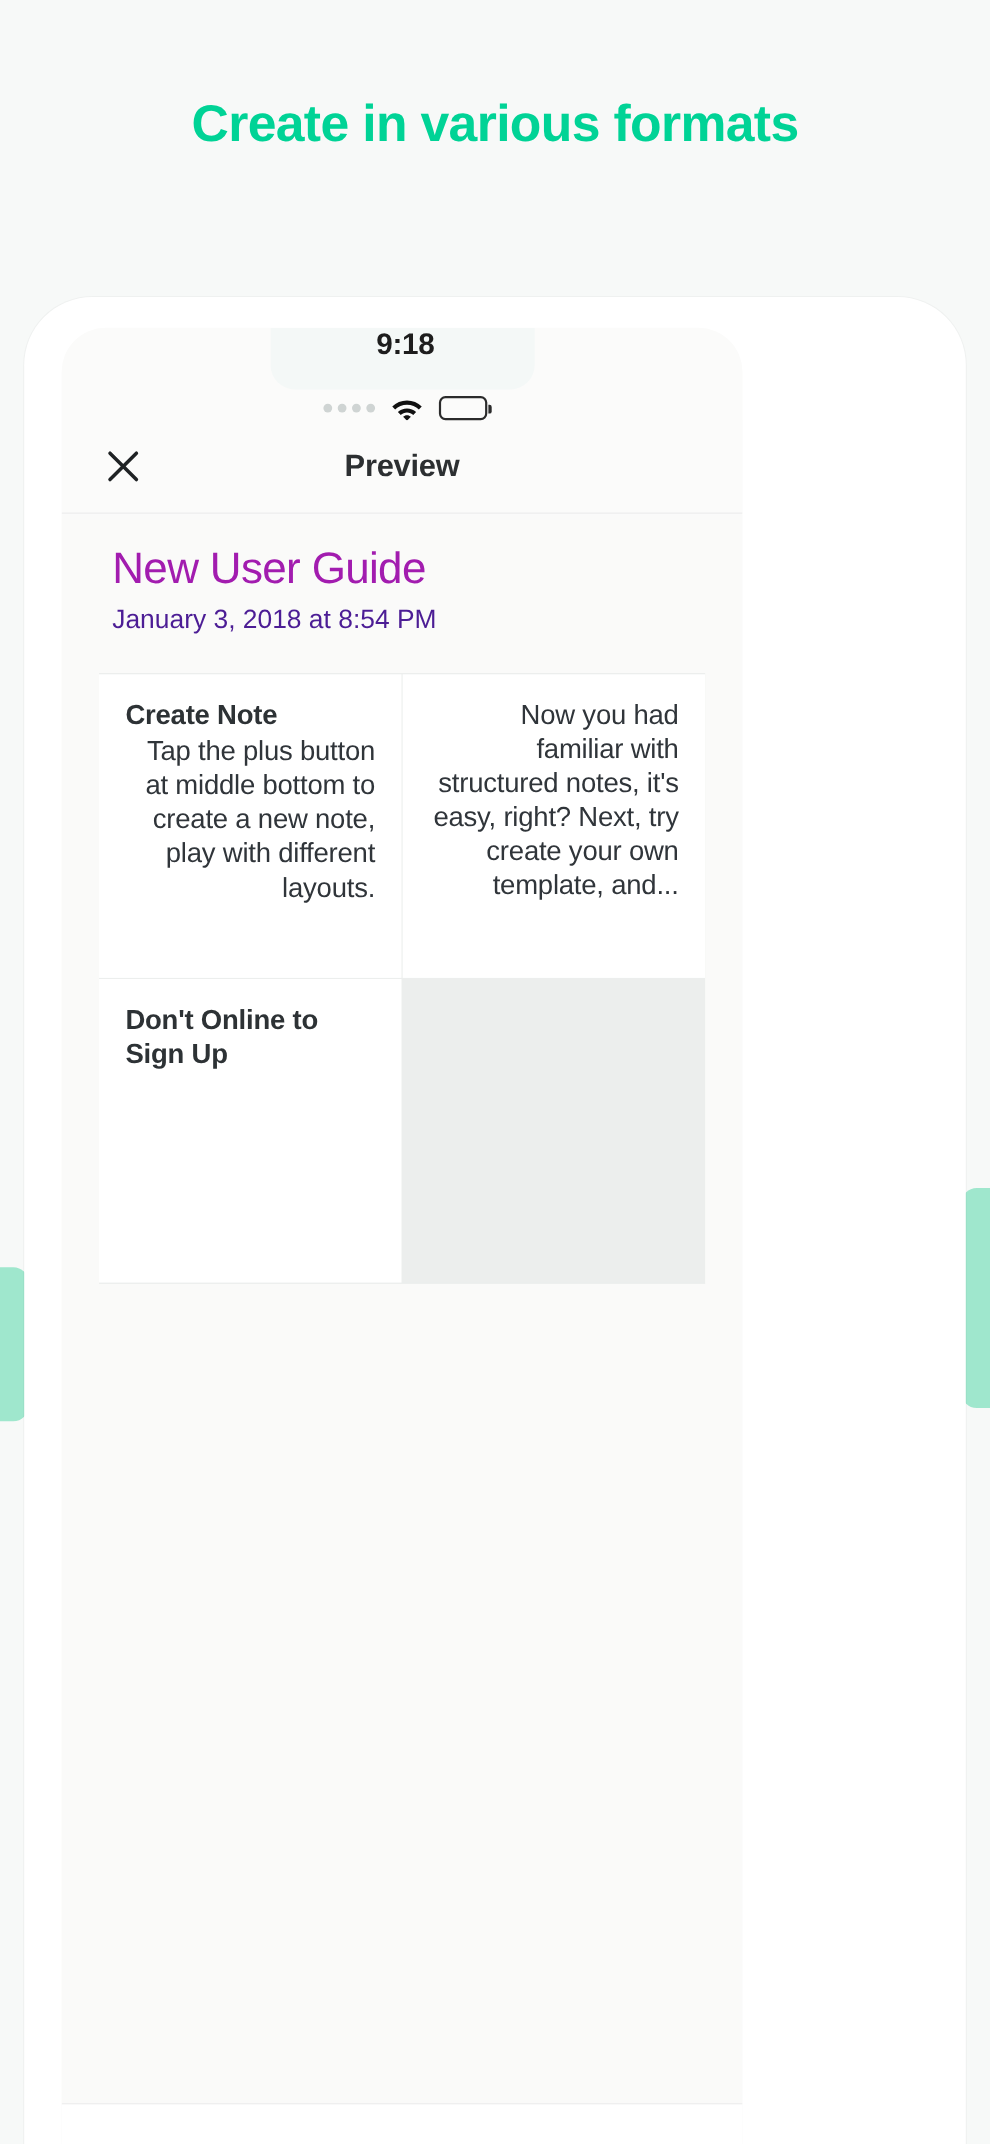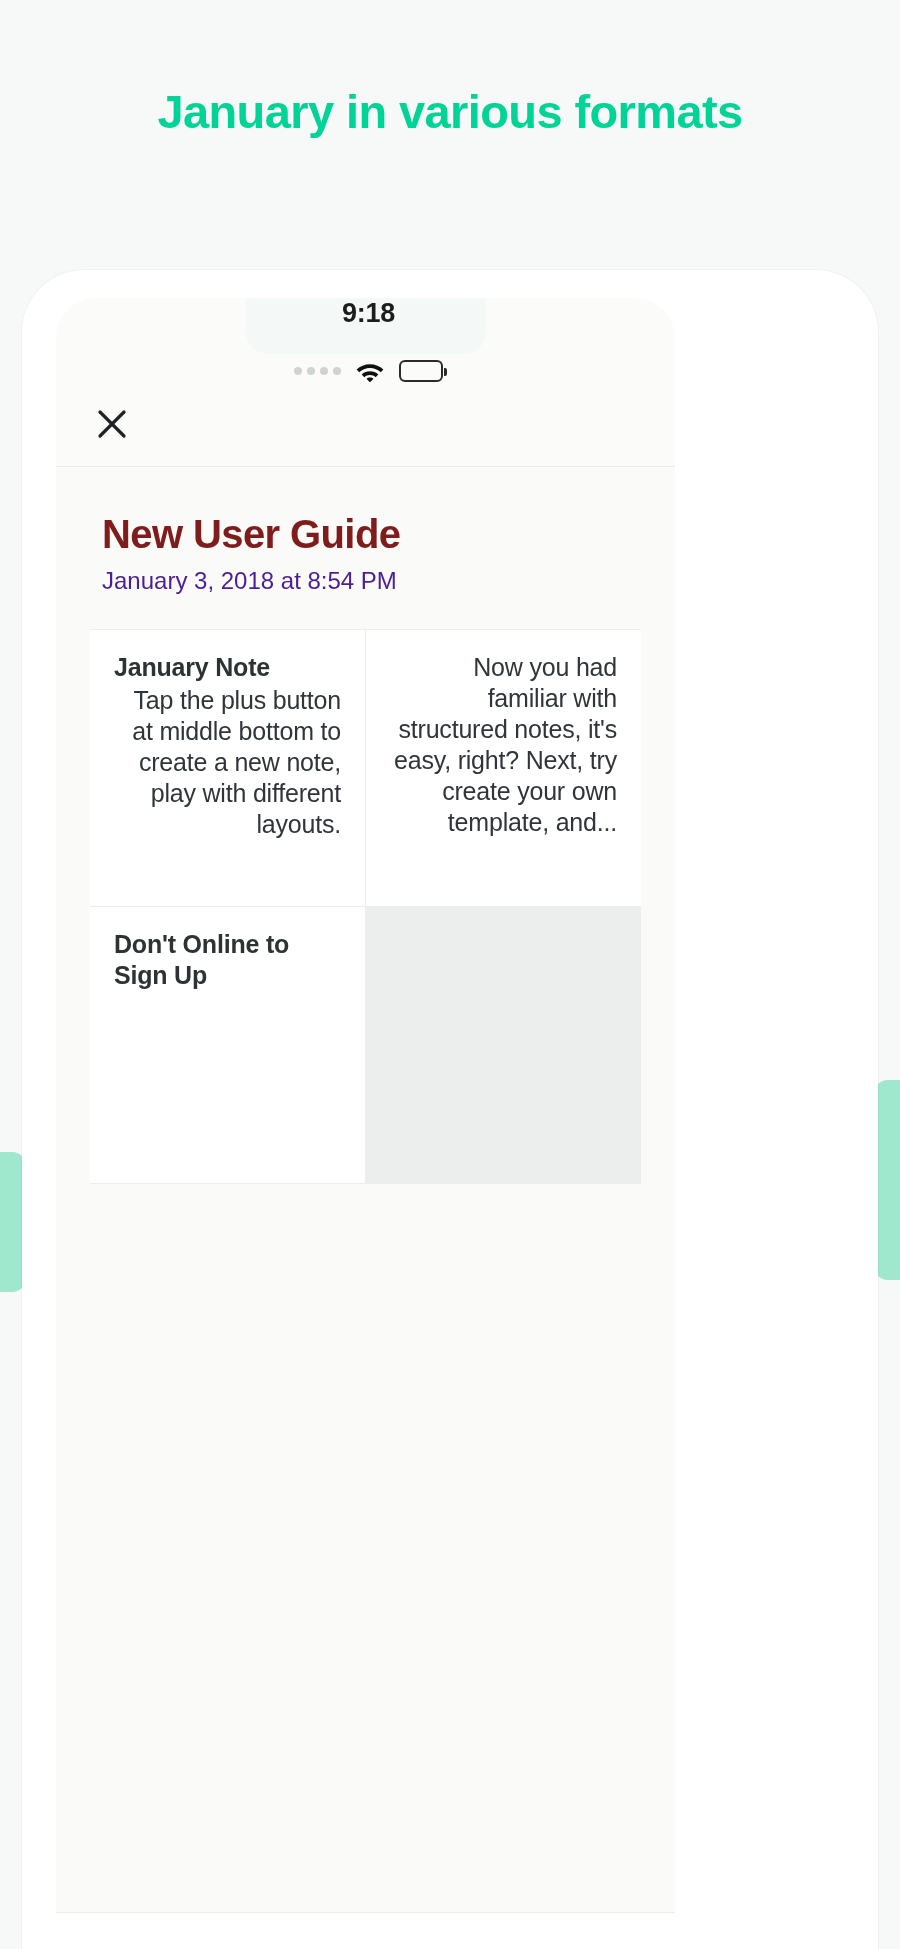--- a/index.html
+++ b/index.html
@@ -92,22 +92,22 @@
     font-size:28px; font-weight:bold; color:#2c2f31; letter-spacing:-0.2px;
   }
 
   
   .content {
     position:absolute; left:0; top:170px; right:0; bottom:118px;
     background:#fafaf9;
     overflow:hidden;
   }
   .doc-title {
-    margin:44px 0 0 46px;
-    font-size:40px; font-weight:bold; color:#7f1d1d; letter-spacing:-0.6px;
+    margin:27px 0 0 46px;
+    font-size:40px; font-weight:normal; color:#a21caf; letter-spacing:-0.6px;
   }
   .doc-date {
     margin:10px 0 0 46px;
     font-size:24px; color:#4c1d95;
   }
 
   .grid {
     margin:34px 34px 0 34px;
     display:grid;
     grid-template-columns:1fr 1fr;
@@ -141,21 +141,21 @@
   }
 </style>
 </head>
 <body>
 
 <div class="page">
 
   <div class="deco deco-left"></div>
   <div class="deco deco-right"></div>
 
-  <div class="headline">January in various formats</div>
+  <div class="headline">Create in various formats</div>
 
   <div class="phone">
     <div class="phone-inner">
 
       <div class="notch"></div>
 
       <div class="statusbar">
         <div class="status-time">9:18</div>
         <div class="status-right">
           <span class="sig-dots">
@@ -177,29 +177,30 @@
         </div>
       </div>
 
       <div class="navbar">
         <div class="nav-close">
           <svg width="30" height="30" viewBox="0 0 30 30">
             <line x1="3" y1="3" x2="27" y2="27" stroke="#1f2224" stroke-width="3.2" stroke-linecap="round"></line>
             <line x1="27" y1="3" x2="3" y2="27" stroke="#1f2224" stroke-width="3.2" stroke-linecap="round"></line>
           </svg>
         </div>
+        <div class="nav-title">Preview</div>
       </div>
 
       <div class="content">
         <div class="doc-title">New User Guide</div>
         <div class="doc-date">January 3, 2018 at 8:54 PM</div>
 
         <div class="grid">
           <div class="cell">
-            <div class="cell-title">January Note</div>
+            <div class="cell-title">Create Note</div>
             <div class="cell-body">Tap the plus button at middle bottom to create a new note, play with different layouts.</div>
           </div>
           <div class="cell row2">
             <div class="cell-body">Now you had familiar with structured notes, it's easy, right? Next, try create your own template, and...</div>
           </div>
           <div class="cell row2">
             <div class="cell-title">Don't Online to Sign Up</div>
           </div>
         </div>
       </div>

